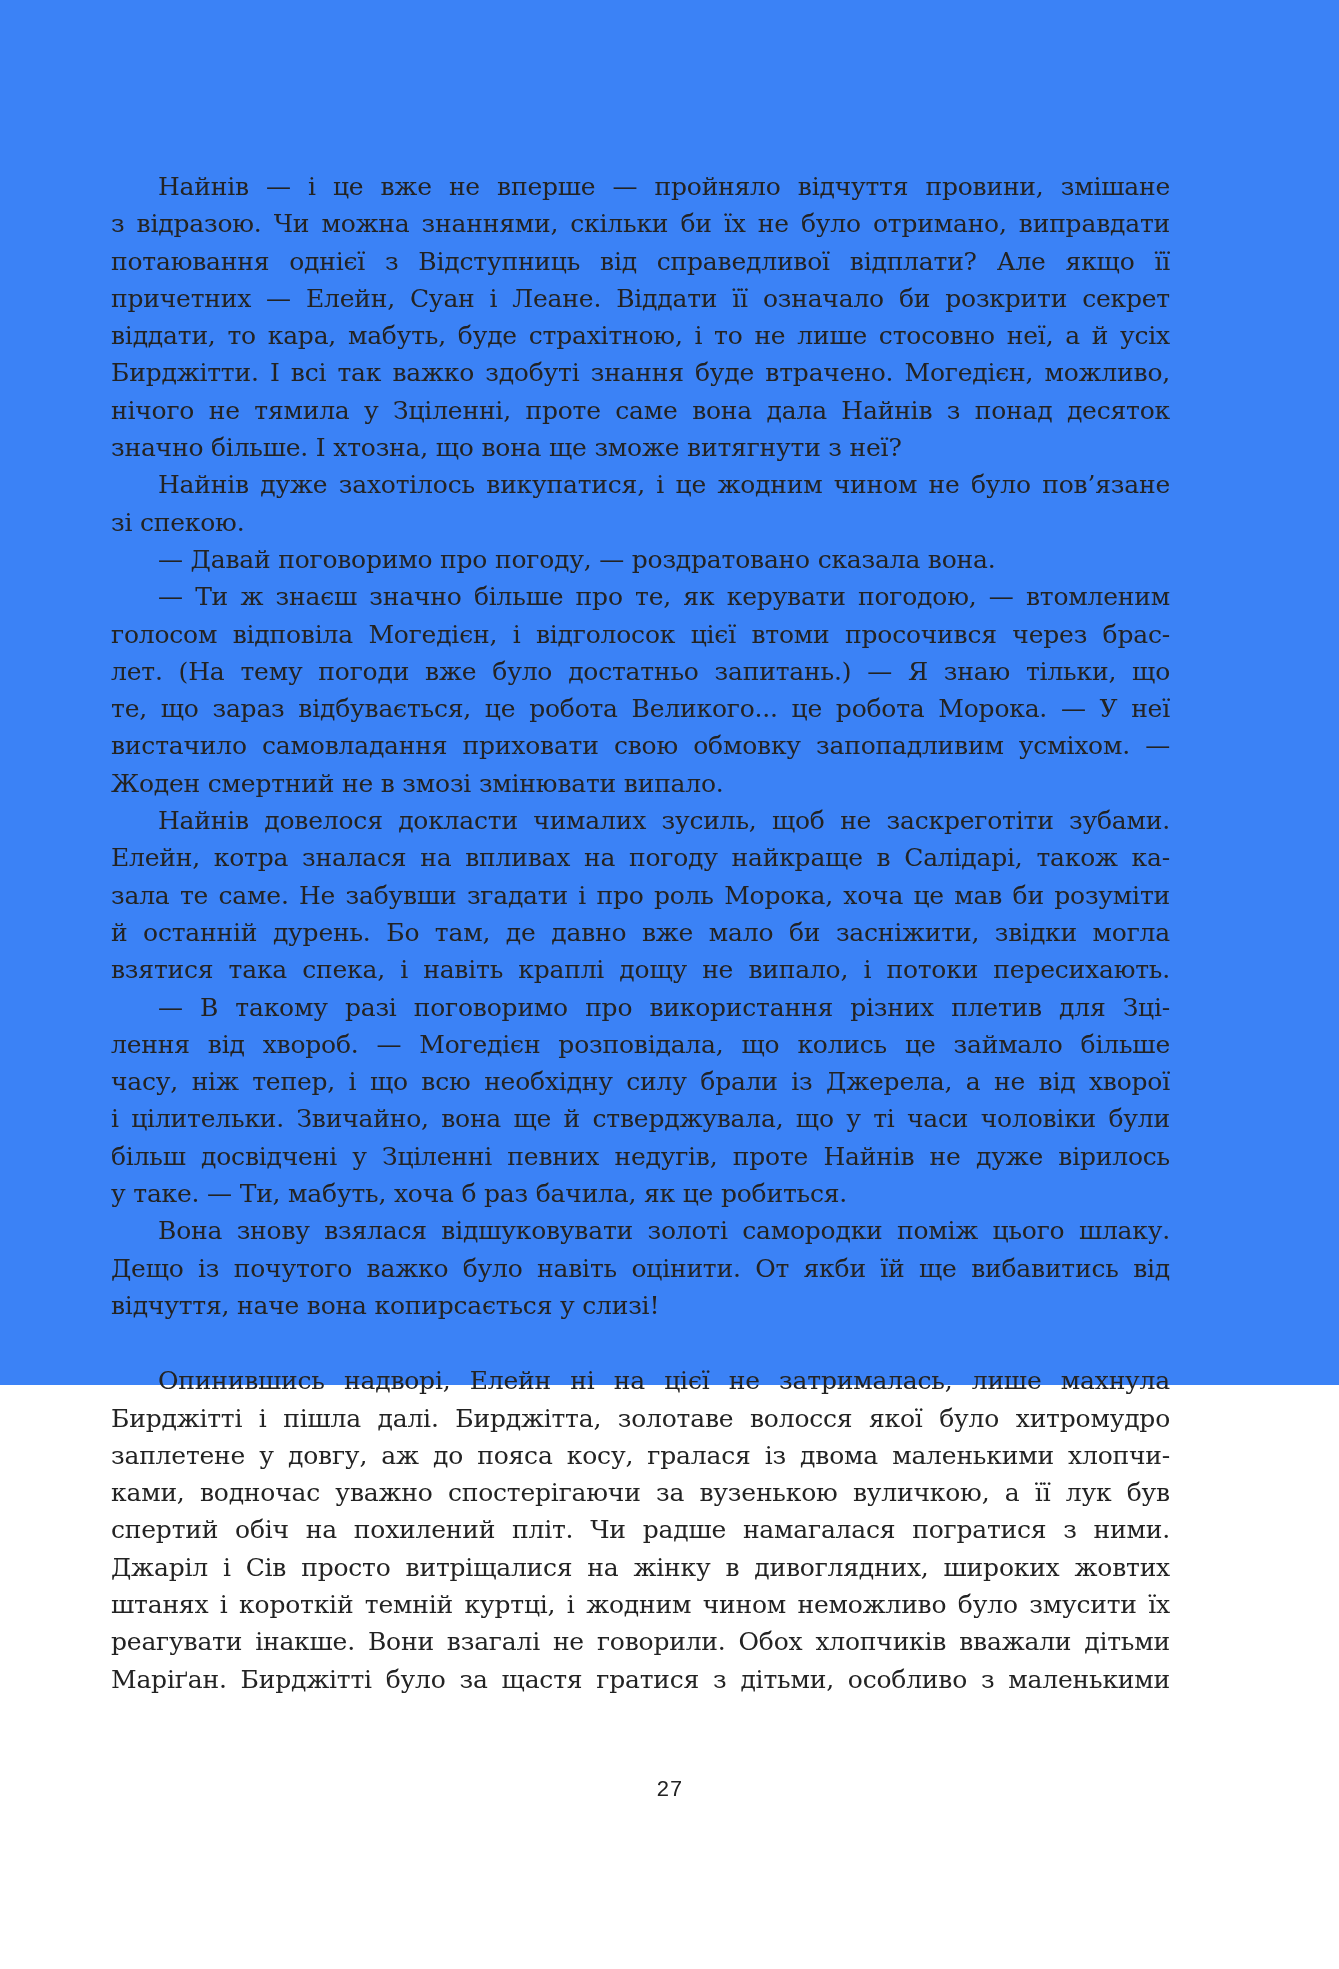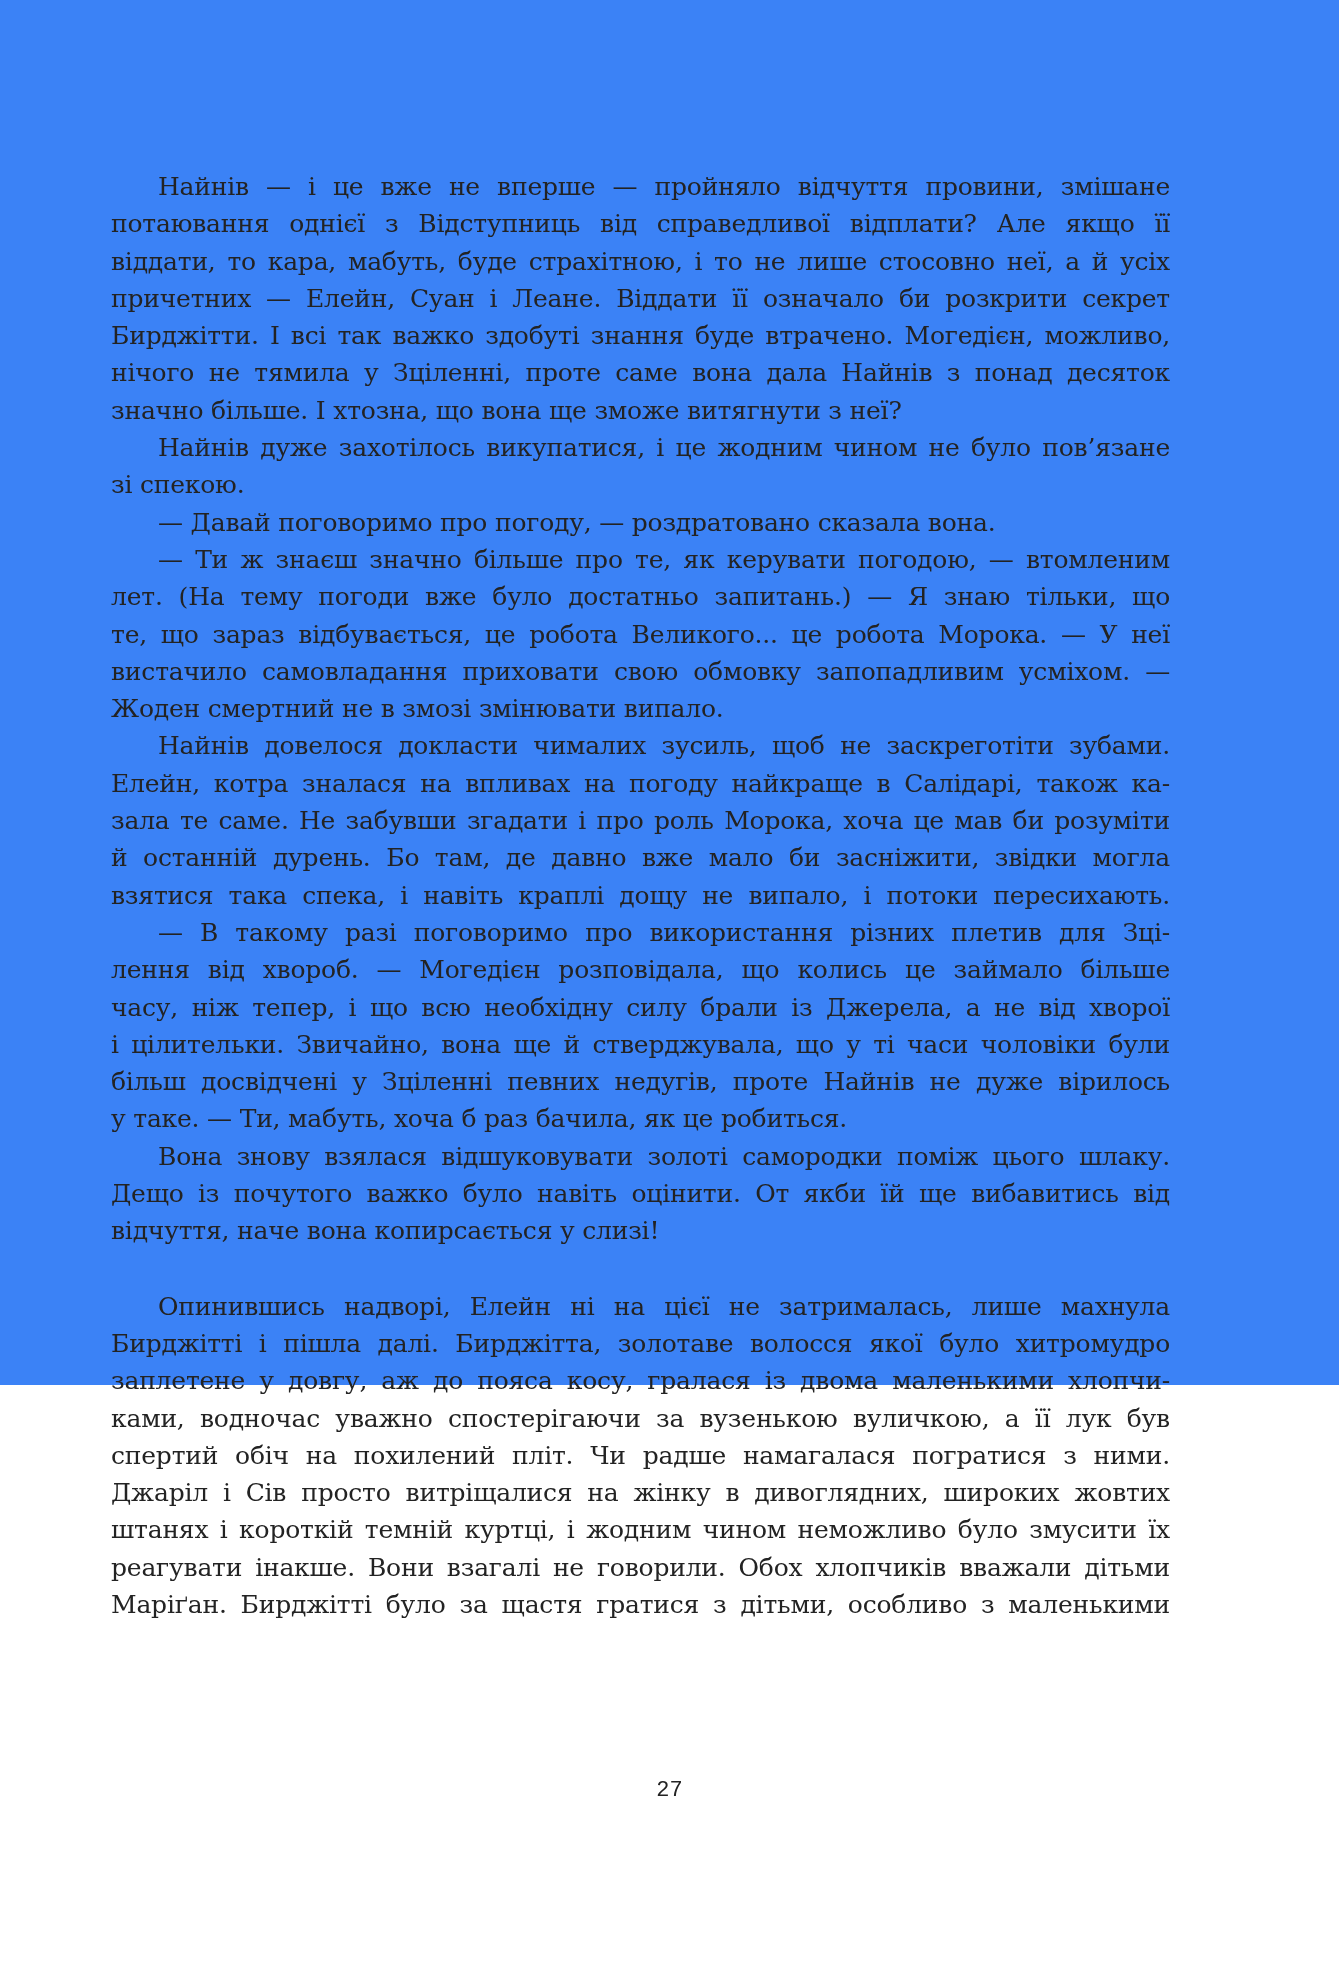--- a/index.html
+++ b/index.html
@@ -55,36 +55,38 @@
 </style>
 </head>
 <body>
 
 <div class="page">
   <div class="text-block">
 
     <div>
       <div>
         <span class="line indent">Найнів — і це вже не вперше — пройняло відчуття провини, змішане</span>
+        <span class="line">з відразою. Чи можна знаннями, скільки би їх не було отримано, виправдати</span>
         <span class="line">потаювання однієї з Відступниць від справедливої відплати? Але якщо її</span>
+        <span class="line">причетних — Елейн, Суан і Леане. Віддати її означало би розкрити секрет</span>
         <span class="line">віддати, то кара, мабуть, буде страхітною, і то не лише стосовно неї, а й усіх</span>
-        <span class="line">причетних — Елейн, Суан і Леане. Віддати її означало би розкрити секрет</span>
         <span class="line">Бирджітти. І всі так важко здобуті знання буде втрачено. Могедієн, можливо,</span>
         <span class="line">нічого не тямила у Зціленні, проте саме вона дала Найнів з понад десяток</span>
         <span class="line last">значно більше. І хтозна, що вона ще зможе витягнути з неї?</span>
       </div>
       <div>
         <span class="line indent">Найнів дуже захотілось викупатися, і це жодним чином не було пов’язане</span>
         <span class="line last">зі спекою.</span>
       </div>
       <div>
         <span class="line indent last">— Давай поговоримо про погоду, — роздратовано сказала вона.</span>
       </div>
       <div>
         <span class="line indent">— Ти ж знаєш значно більше про те, як керувати погодою, — втомленим</span>
+        <span class="line">голосом відповіла Могедієн, і відголосок цієї втоми просочився через брас-</span>
         <span class="line">лет. (На тему погоди вже було достатньо запитань.) — Я знаю тільки, що</span>
         <span class="line">те, що зараз відбувається, це робота Великого... це робота Морока. — У неї</span>
         <span class="line">вистачило самовладання приховати свою обмовку запопадливим усміхом. —</span>
         <span class="line last">Жоден смертний не в змозі змінювати випало.</span>
       </div>
       <div>
         <span class="line indent">Найнів довелося докласти чималих зусиль, щоб не заскреготіти зубами.</span>
         <span class="line">Елейн, котра зналася на впливах на погоду найкраще в Салідарі, також ка-</span>
         <span class="line">зала те саме. Не забувши згадати і про роль Морока, хоча це мав би розуміти</span>
         <span class="line">й останній дурень. Бо там, де давно вже мало би засніжити, звідки могла</span>

